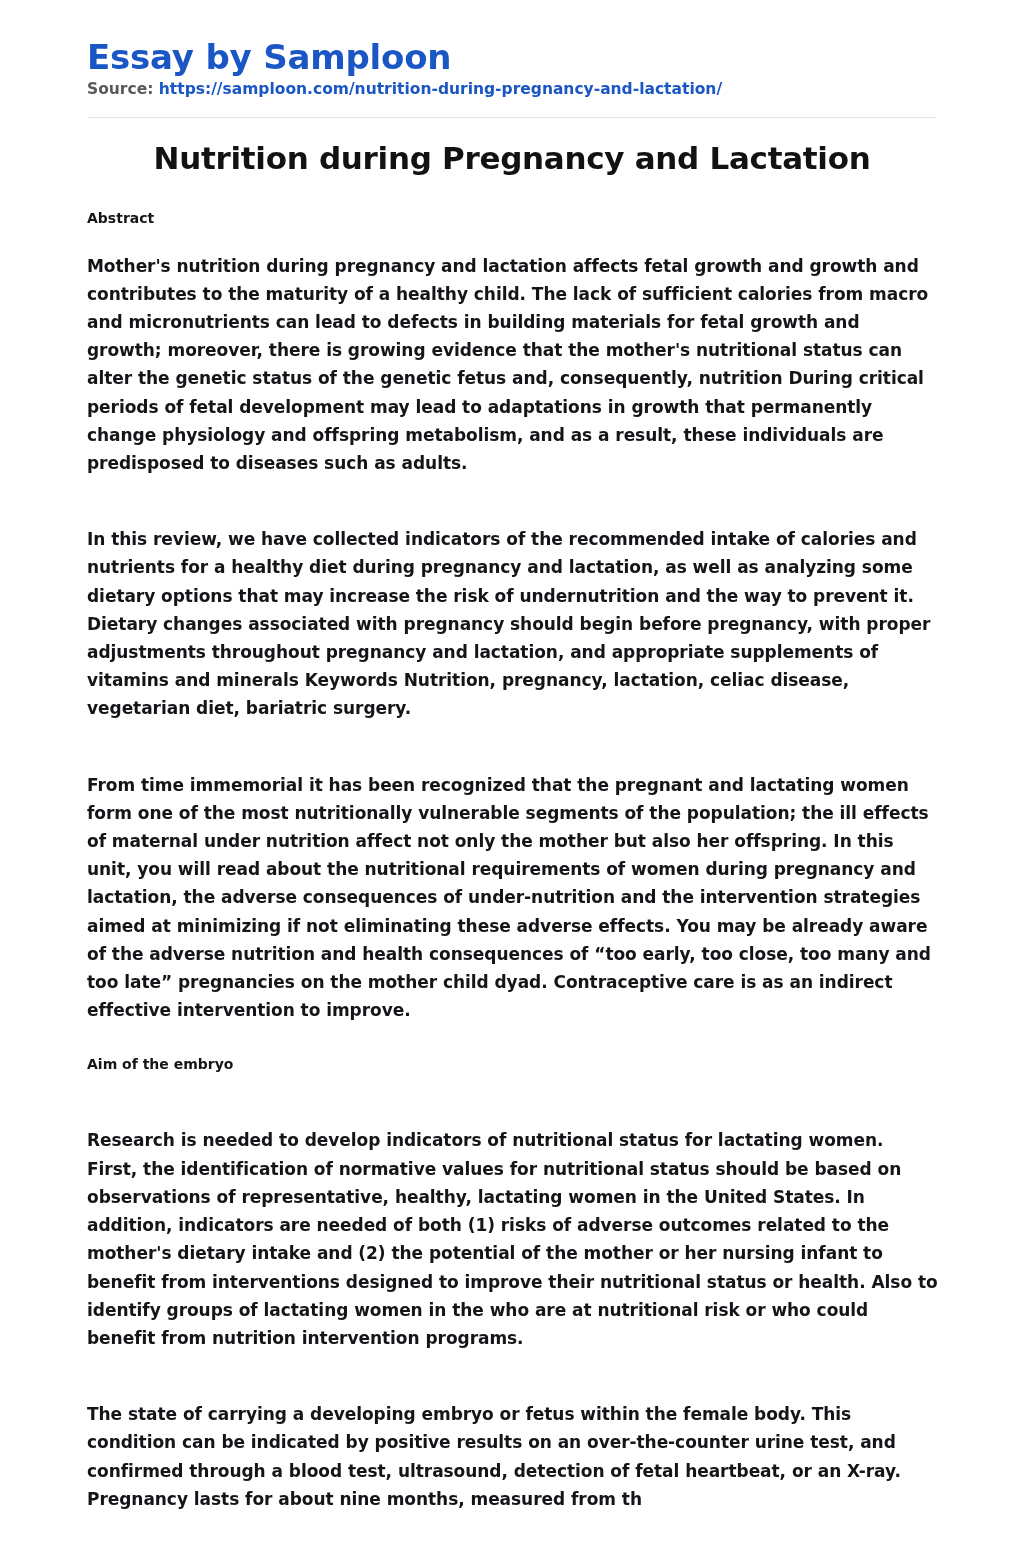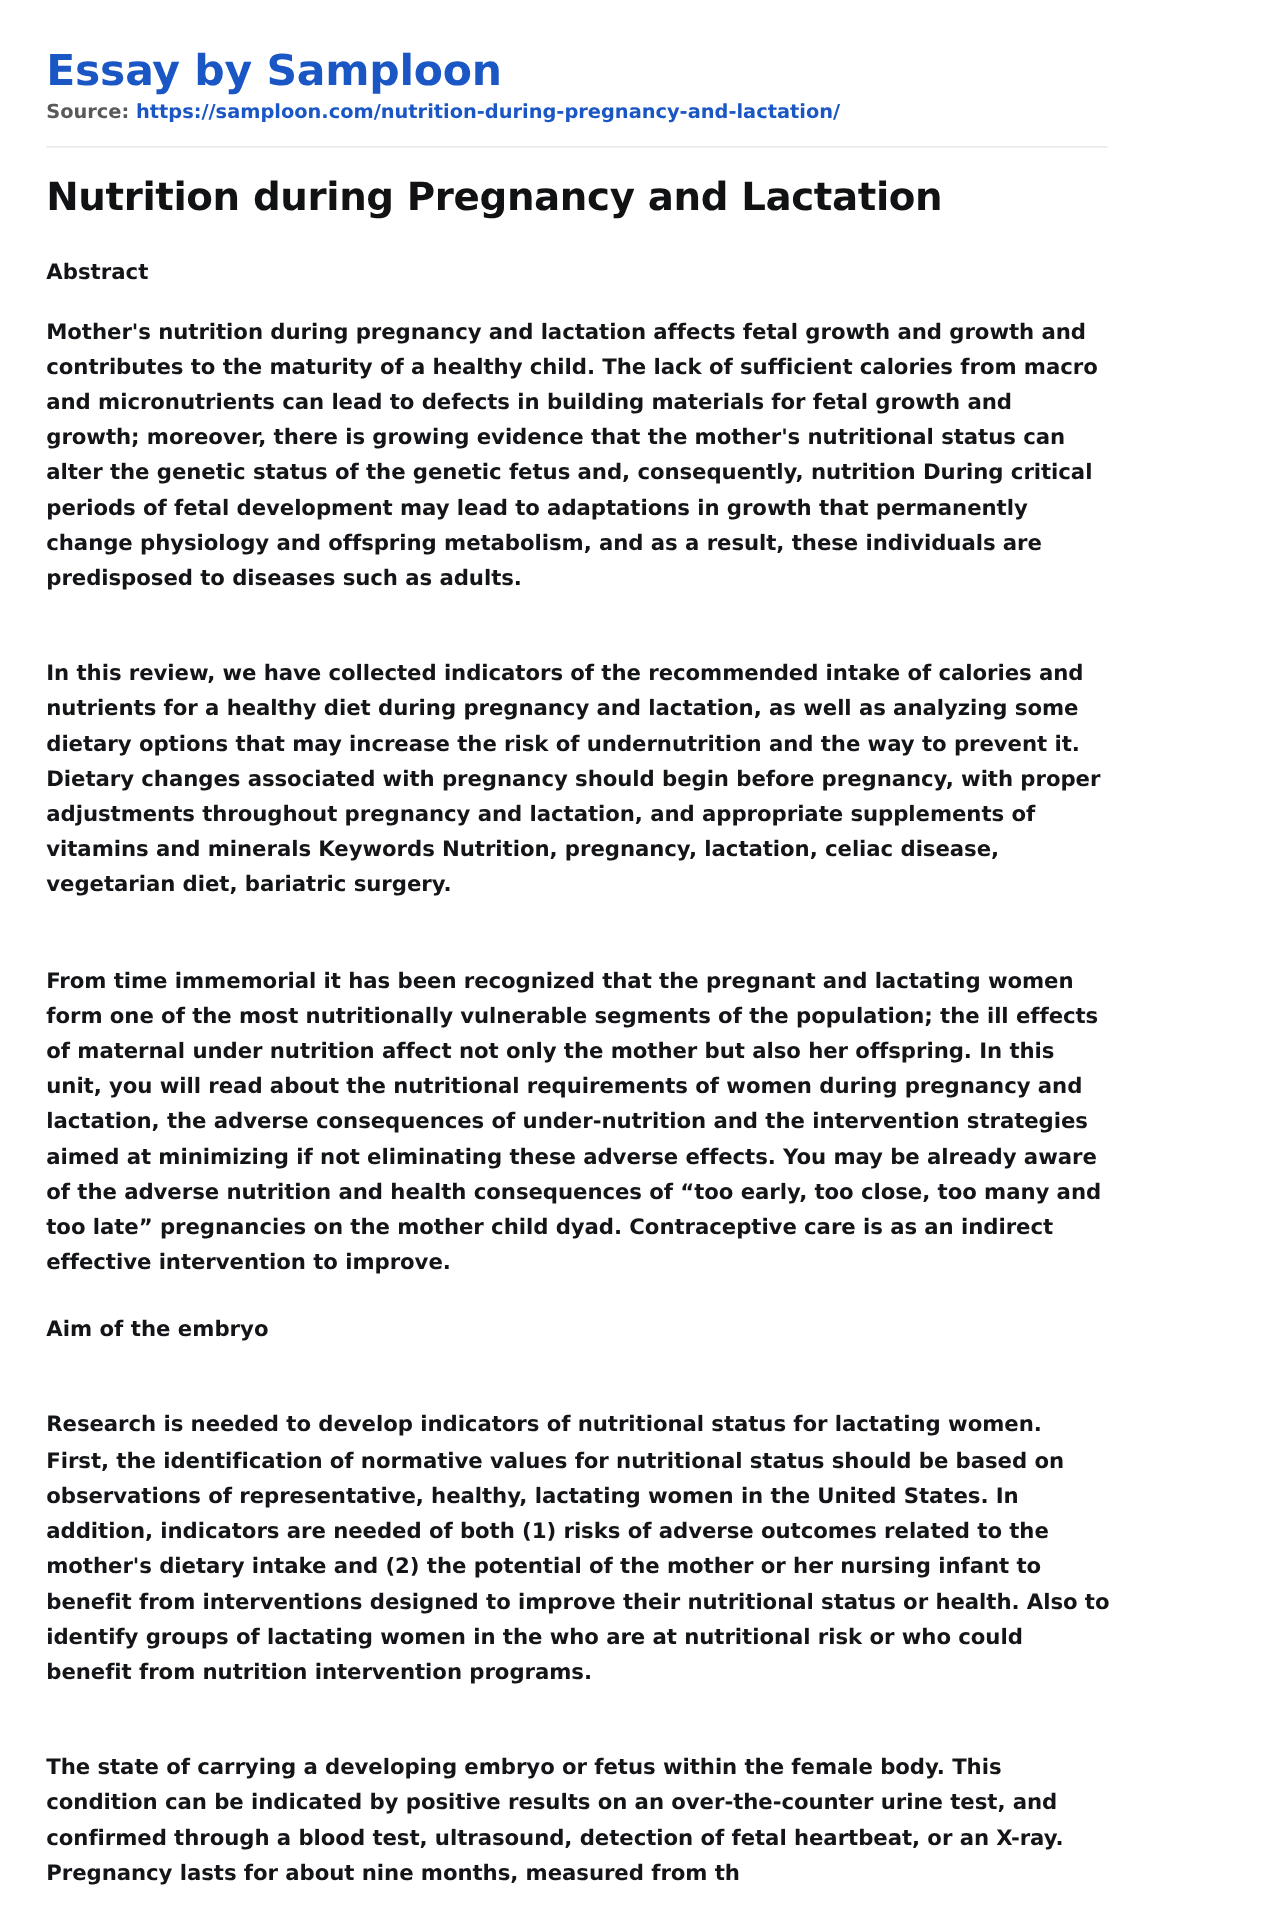--- a/index.html
+++ b/index.html
@@ -12,21 +12,21 @@
     height: 1545px;
     overflow: hidden;
     font-family: "DejaVu Sans", "Liberation Sans", sans-serif;
     -webkit-font-smoothing: antialiased;
   }
   .page {
     position: relative;
     width: 1024px;
     height: 1545px;
     box-sizing: border-box;
-    padding: 0 37px;
+    padding: 0 87px;
   }
   .brand {
     font-size: 34px;
     font-weight: bold;
     color: #1a56c4;
     letter-spacing: -0.2px;
     padding-top: 36px;
     line-height: 1.25;
   }
   .source-line {
@@ -50,26 +50,27 @@
     background: #e3e4e6;
     width: 849px;
   }
   .doc-title {
     margin-top: 22px;
     font-size: 31px;
     font-weight: bold;
     color: #111214;
     letter-spacing: -0.3px;
     line-height: 1.2;
+    text-align: center;
   }
   .section {
     margin-top: 26px;
   }
   .section-heading {
-    font-size: 17px;
+    font-size: 14px;
     font-weight: 600;
     color: #141518;
     line-height: 28px;
     margin: 0 0 20px 0;
   }
   .para {
     font-size: 17px;
     font-weight: 600;
     color: #141518;
     line-height: 28.2px;

